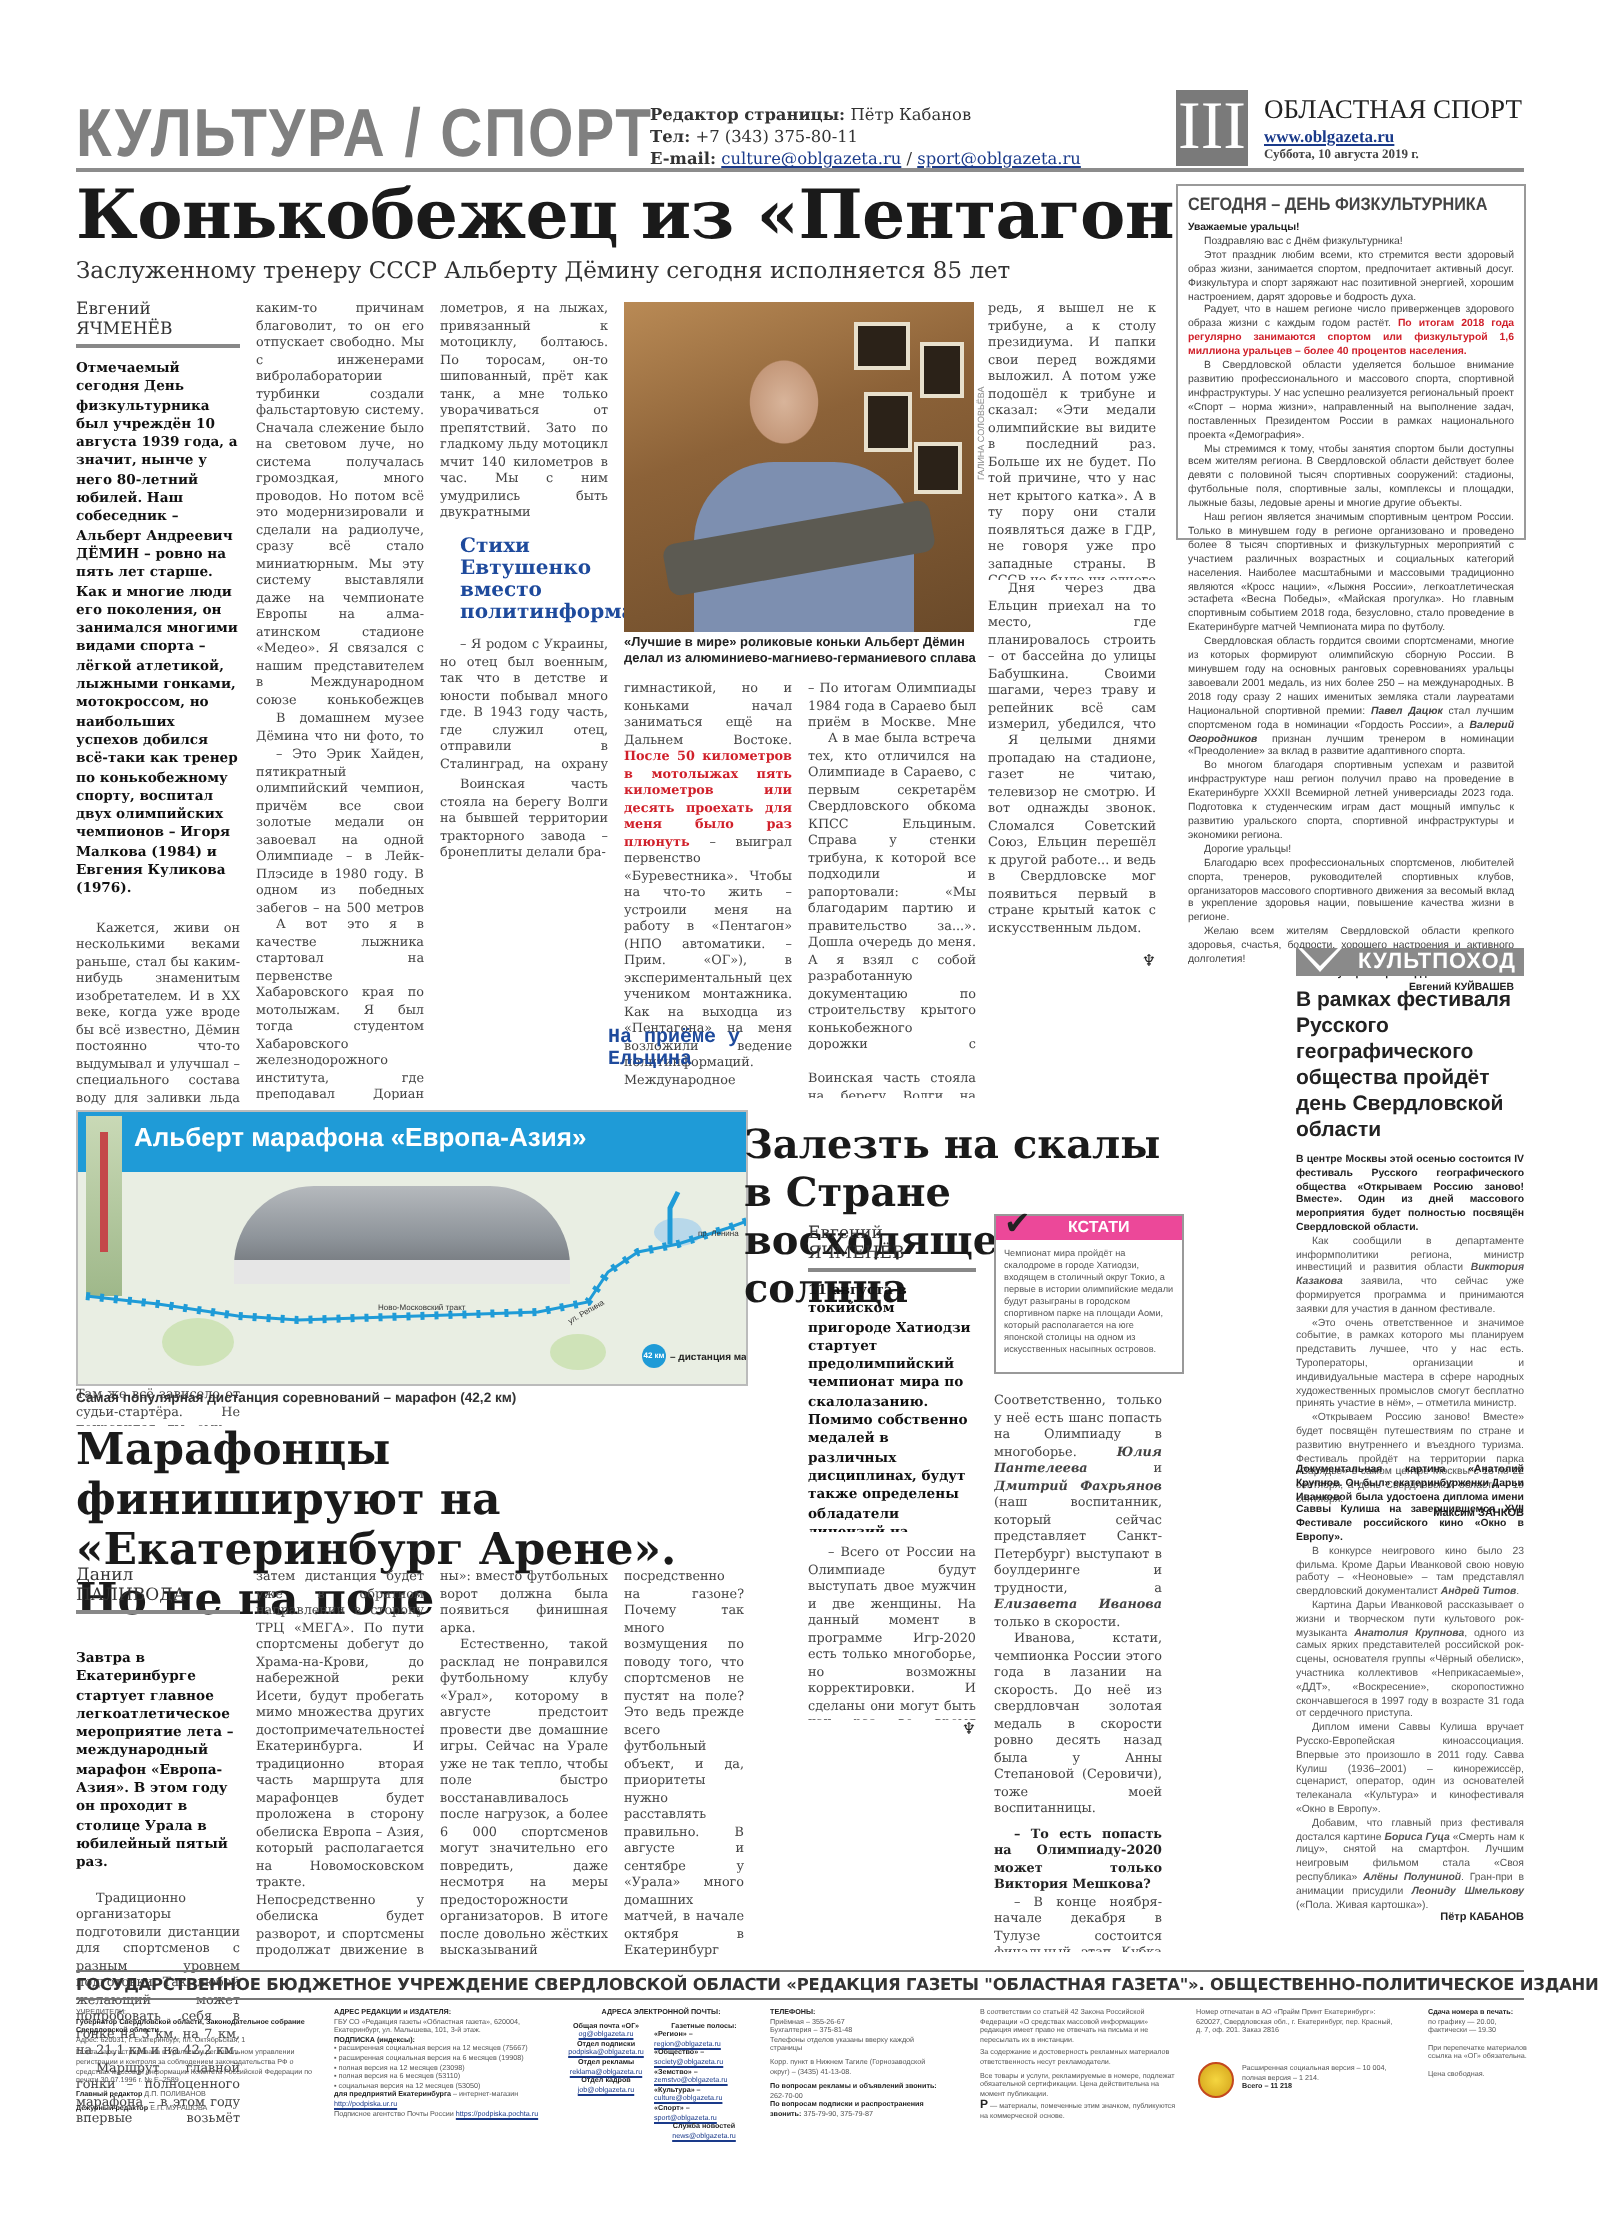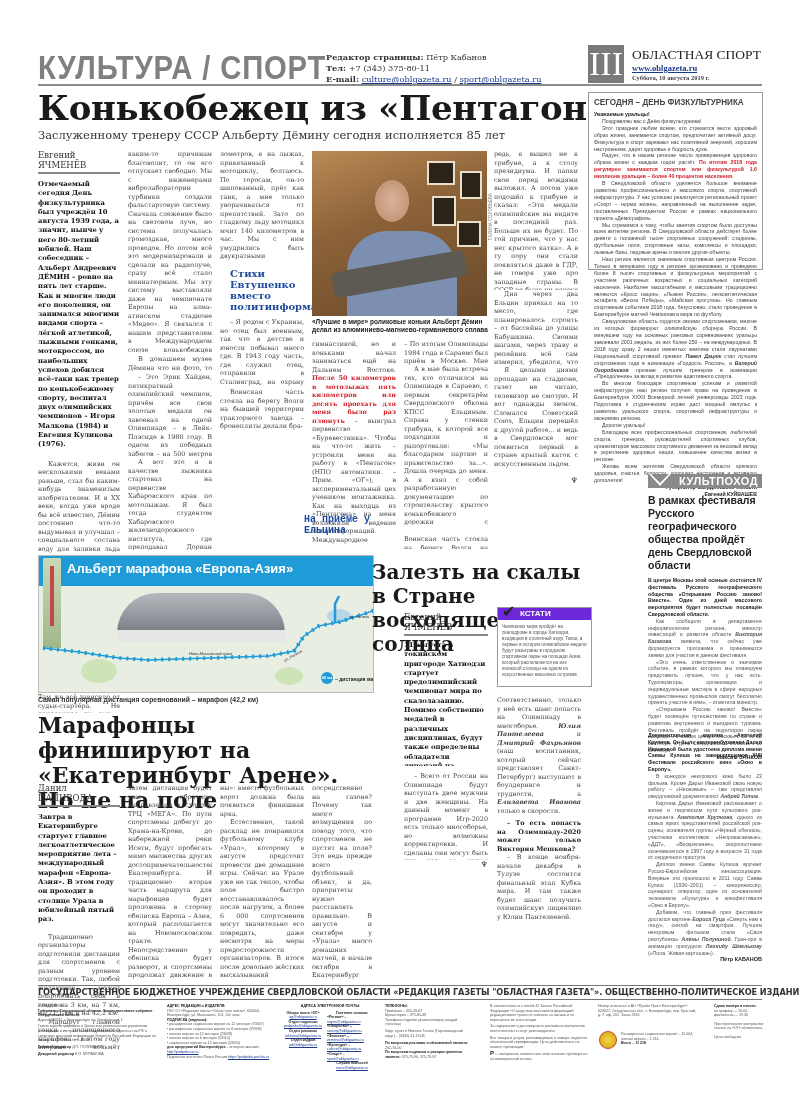--- a/index.html
+++ b/index.html
@@ -2,21 +2,21 @@
 <html><head>
 <meta charset="utf-8">
 <style>
   * { box-sizing: border-box; margin: 0; padding: 0; }
   html, body { width: 800px; height: 1108px; background: #fff; overflow: hidden; }
   body { position: relative; font-family: "DejaVu Serif", serif; color: #222; }
   .abs { position: absolute; }
 
   
   .section-title { left: 38px; top: 48px; font-family: "Liberation Sans", sans-serif; font-weight: bold; font-size: 34px; color: #808080; letter-spacing: 1px; transform: scaleX(0.86); transform-origin: left; white-space: nowrap; }
-  .editor-info { left: 326px; top: 52px; font-family: "DejaVu Serif", serif; font-size: 8.2px; line-height: 11px; color: #333; white-space: nowrap; }
+  .editor-info { left: 315px; top: 52px; font-family: "DejaVu Serif", serif; font-size: 8.2px; line-height: 11px; color: #333; white-space: nowrap; padding-left: 10px; }
   .editor-info b { font-weight: bold; }
   .editor-info a { color: #1a3a8a; text-decoration: underline; }
   .page-num { left: 588px; top: 45px; width: 36px; height: 38px; background: #7a7a7a; color: #fff; font-family: "Liberation Serif", serif; font-size: 34px; line-height: 38px; text-align: center; }
   .paper-name { left: 632px; top: 47px; font-family: "Liberation Serif", serif; font-size: 13.5px; color: #222; white-space: nowrap; }
   .paper-url { left: 632px; top: 63px; font-family: "Liberation Serif", serif; font-weight: bold; font-size: 8.5px; color: #1a3a8a; text-decoration: underline; }
   .paper-date { left: 632px; top: 74px; font-family: "Liberation Serif", serif; font-weight: bold; font-size: 6.5px; color: #444; }
   .top-rule { left: 38px; top: 84px; width: 724px; height: 2px; background: #8c8c8c; }
 
   
   .headline-1 { left: 38px; top: 88px; font-family: "DejaVu Serif", serif; font-size: 34px; color: #1a1a1a; white-space: nowrap; letter-spacing: -0.3px; }
@@ -68,21 +68,21 @@
   .arena-base { position: absolute; left: 78px; top: 55px; width: 168px; height: 12px; background: #e6e6e6; }
   .route { position: absolute; left: 0; top: 0; }
   .map-legend-dot { position: absolute; left: 300px; top: 75px; width: 12px; height: 12px; border-radius: 50%; background: #1f9bd7; color: #fff; font-size: 4px; line-height: 12px; text-align: center; font-family: "Liberation Sans", sans-serif; font-weight: bold; }
   .map-legend-text { position: absolute; left: 314px; top: 78px; font-family: "Liberation Sans", sans-serif; font-weight: bold; font-size: 5px; color: #222; white-space: nowrap; }
   .map-caption { left: 38px; top: 696px; font-family: "Liberation Sans", sans-serif; font-weight: bold; font-size: 6.8px; color: #333; white-space: nowrap; }
 
   .headline-2 { left: 38px; top: 713px; width: 320px; font-family: "DejaVu Serif", serif; font-size: 22px; line-height: 25px; color: #1a1a1a; }
   .headline-3 { left: 372px; top: 560px; width: 220px; font-family: "DejaVu Serif", serif; font-size: 20px; line-height: 24px; color: #1a1a1a; }
 
   .kstati-box { left: 497px; top: 607px; width: 95px; height: 80px; border: 1px solid #999; background: #fff; }
-  .kstati-head { position: absolute; left: 0; top: 0; width: 100%; height: 12px; background: #6d28d9; color: #fff; font-family: "Liberation Sans", sans-serif; font-weight: bold; font-size: 8px; line-height: 12px; padding-left: 22px; }
+  .kstati-head { position: absolute; left: 0; top: 0; width: 100%; height: 12px; background: #ec4899; color: #fff; font-family: "Liberation Sans", sans-serif; font-weight: bold; font-size: 8px; line-height: 12px; padding-left: 36px; }
   .kstati-check { position: absolute; left: 4px; top: -6px; font-size: 16px; color: #222; font-family: "DejaVu Sans", sans-serif; }
   .kstati-body { position: absolute; left: 4px; top: 16px; right: 4px; font-family: "Liberation Sans", sans-serif; font-size: 4.6px; line-height: 6px; color: #555; }
 
   .end-mark { font-size: 8px; color: #222; font-family: "DejaVu Sans", sans-serif; }
 
   
   .footer-rule { left: 38px; top: 985px; width: 724px; height: 1px; background: #777; }
   .footer-rule2 { left: 38px; top: 999px; width: 724px; height: 1px; background: #777; }
   .footer-title { left: 38px; top: 987px; width: 724px; text-align: center; font-family: "DejaVu Sans", sans-serif; font-weight: bold; font-size: 8.2px; color: #333; white-space: nowrap; letter-spacing: -0.1px; }
   .fcol { font-family: "Liberation Sans", sans-serif; font-size: 3.6px; line-height: 4.6px; color: #555; }
@@ -260,21 +260,21 @@
   </svg>
   <div class="map-legend-dot" style="left:282px; top:116px;">42 км</div>
   <div class="map-legend-text" style="left:296px; top:120px;">– дистанция маршрута</div>
 </div>
 <div class="abs map-caption">Самая популярная дистанция соревнований – марафон (42,2 км)</div>
 
 <h2 class="abs headline-2">Марафонцы финишируют на «Екатеринбург Арене». Но не на поле</h2>
 
 <div class="abs" style="left:38px; top:783px; width:82px;">
   <div class="byline">Данил ПАЛИВОДА</div>
-  <div class="lead" style="margin-top:6px;">Завтра в Екатеринбурге стартует главное легкоатлетическое мероприятие лета – международный марафон «Европа-Азия». В этом году он проходит в столице Урала в юбилейный пятый раз.</div>
+  <div class="lead" style="margin-top:18px;">Завтра в Екатеринбурге стартует главное легкоатлетическое мероприятие лета – международный марафон «Европа-Азия». В этом году он проходит в столице Урала в юбилейный пятый раз.</div>
   <div class="col" style="margin-top:8px; height:120px;">
     <p>Традиционно организаторы подготовили дистанции для спортсменов с разным уровнем подготовки. Так, любой желающий может попробовать себя в гонке на 3 км, на 7 км, на 21,1 км и на 42,2 км.</p>
     <p>Маршрут главной гонки – полноценного марафона – в этом году впервые возьмёт начало не от площади 1905 года, а от «Екатеринбург Арены». Дальнейшая трасса особо не изменилась. Спортсменам предстоит добежать по проспекту Ленина до главного корпуса Уральского федерального университета,</p>
   </div>
 </div>
 <div class="abs" style="left:128px; top:784px; width:84px;">
   <div class="col" style="height:195px;">
     <p style="text-indent:0">затем дистанция будет уже в обратном направлении в сторону ТРЦ «МЕГА». По пути спортсмены добегут до Храма-на-Крови, до набережной реки Исети, будут пробегать мимо множества других достопримечательностей Екатеринбурга. И традиционно вторая часть маршрута для марафонцев будет проложена в сторону обелиска Европа – Азия, который располагается на Новомосковском тракте. Непосредственно у обелиска будет разворот, и спортсмены продолжат движение в обратном направлении и финишируют на «Екатеринбург Арене».</p>
 
   </div>
@@ -307,20 +307,21 @@
 
 <div class="abs kstati-box">
   <div class="kstati-head">КСТАТИ</div>
   <div class="kstati-check">✔</div>
   <div class="kstati-body">Чемпионат мира пройдёт на скалодроме в городе Хатиодзи, входящем в столичный округ Токио, а первые в истории олимпийские медали будут разыграны в городском спортивном парке на площади Аоми, который располагается на юге японской столицы на одном из искусственных насыпных островов.</div>
 </div>
 
 <div class="abs" style="left:497px; top:696px; width:84px;">
   <div class="col" style="height:280px;">
     <p style="text-indent:0"><span>Соответственно, только у неё есть шанс попасть на Олимпиаду в многоборье.</span> <b><i>Юлия Пантелеева</i></b> <span>и</span> <b><i>Дмитрий Фахрьянов</i></b> <span>(наш воспитанник, который сейчас представляет Санкт-Петербург) выступают в боулдеринге и трудности, а</span> <b><i>Елизавета Иванова</i></b> <span>только в скорости.</span></p>
+    <p>Иванова, кстати, чемпионка России этого года в лазании на скорость. До неё из свердловчан золотая медаль в скорости ровно десять назад была у Анны Степановой (Серовичи), тоже моей воспитанницы.</p>
     <p style="font-weight:bold; color:#222; margin-top:4px;">– То есть попасть на Олимпиаду-2020 может только Виктория Мешкова?</p>
     <p>– В конце ноября-начале декабря в Тулузе состоится финальный этап Кубка мира. И там также будет шанс получить олимпийскую лицензию у Юлии Пантелеевой.</p>
 
   </div>
 </div>
 
 <div class="abs footer-rule"></div>
 <div class="abs footer-title">ГОСУДАРСТВЕННОЕ БЮДЖЕТНОЕ УЧРЕЖДЕНИЕ СВЕРДЛОВСКОЙ ОБЛАСТИ «РЕДАКЦИЯ ГАЗЕТЫ "ОБЛАСТНАЯ ГАЗЕТА"». ОБЩЕСТВЕННО-ПОЛИТИЧЕСКОЕ ИЗДАНИЕ</div>
 <div class="abs footer-rule2"></div>
 

